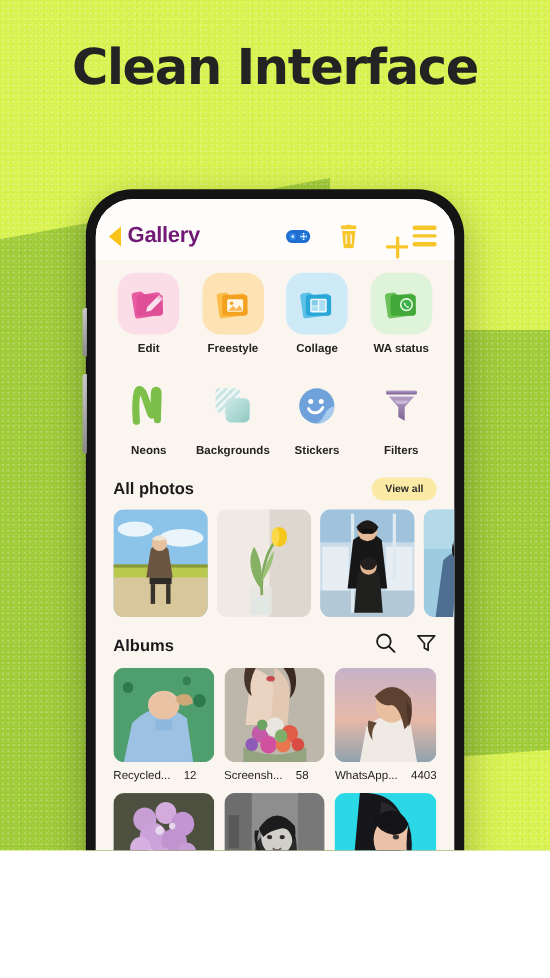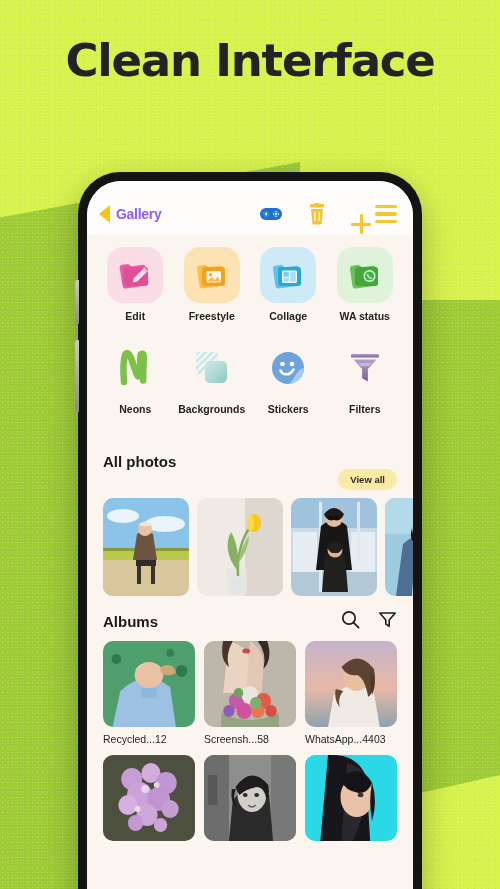--- a/index.html
+++ b/index.html
@@ -5,21 +5,21 @@
   * { box-sizing: border-box; margin: 0; padding: 0; }
   html, body {
     width: 500px; height: 889px;
     overflow: hidden;
     font-family: "Liberation Sans", sans-serif;
   }
 
   
   .poster {
     position: relative;
-    width: 500px; height: 889px;
+    width: 500px; height: 773px;
     background: #d8f24c;
     overflow: hidden;
   }
   
   .texture {
     position: absolute; inset: 0;
     background-image:
       radial-gradient(rgba(255,255,255,.30) 0.7px, transparent 0.9px),
       radial-gradient(rgba(0,0,0,.05) 0.6px, transparent 0.8px),
       radial-gradient(rgba(255,255,255,.18) 0.5px, transparent 0.7px);
@@ -107,23 +107,23 @@
   }
   .back-tri {
     width: 0; height: 0;
     border-top: 9px solid transparent;
     border-bottom: 9px solid transparent;
     border-right: 11px solid #f9c319;
     margin-right: 6px;
     flex: 0 0 auto;
   }
   .app-title {
-    font-size: 14px;
+    font-size: 20px;
     font-weight: bold;
-    color: #8b5cf6;
+    color: #701a75;
     letter-spacing: -.3px;
   }
   .header-actions {
     margin-left: auto;
     display: flex;
     align-items: center;
     gap: 24px;
   }
   .hdr-icon { display: block; line-height: 0; }
 
@@ -173,21 +173,20 @@
   .section-tools { margin-left: auto; display: flex; align-items: center; gap: 18px; }
   .view-all {
     margin-left: auto;
     background: #fbe9a6;
     color: #2b2b2b;
     font-size: 9.5px;
     font-weight: 600;
     padding: 5px 12px;
     border-radius: 20px;
     border: none;
-    margin-top: 36px;
   }
 
   
   .photo-strip {
     display: flex;
     gap: 8px;
     padding: 0 0 0 16px;
     overflow: hidden;
   }
   .photo-thumb {
@@ -208,21 +207,21 @@
   .album-thumb {
     width: 100%;
     height: 86px;
     border-radius: 10px;
     overflow: hidden;
     position: relative;
   }
   .album-meta {
     display: flex;
     align-items: baseline;
-    gap: 0;
+    gap: 12px;
     padding-top: 6px;
   }
   .album-name {
     font-size: 10.5px;
     color: #1f1f1f;
     font-weight: 500;
     white-space: nowrap;
     overflow: hidden;
   }
   .album-count { font-size: 10.5px; color: #1f1f1f; font-weight: 500; }

